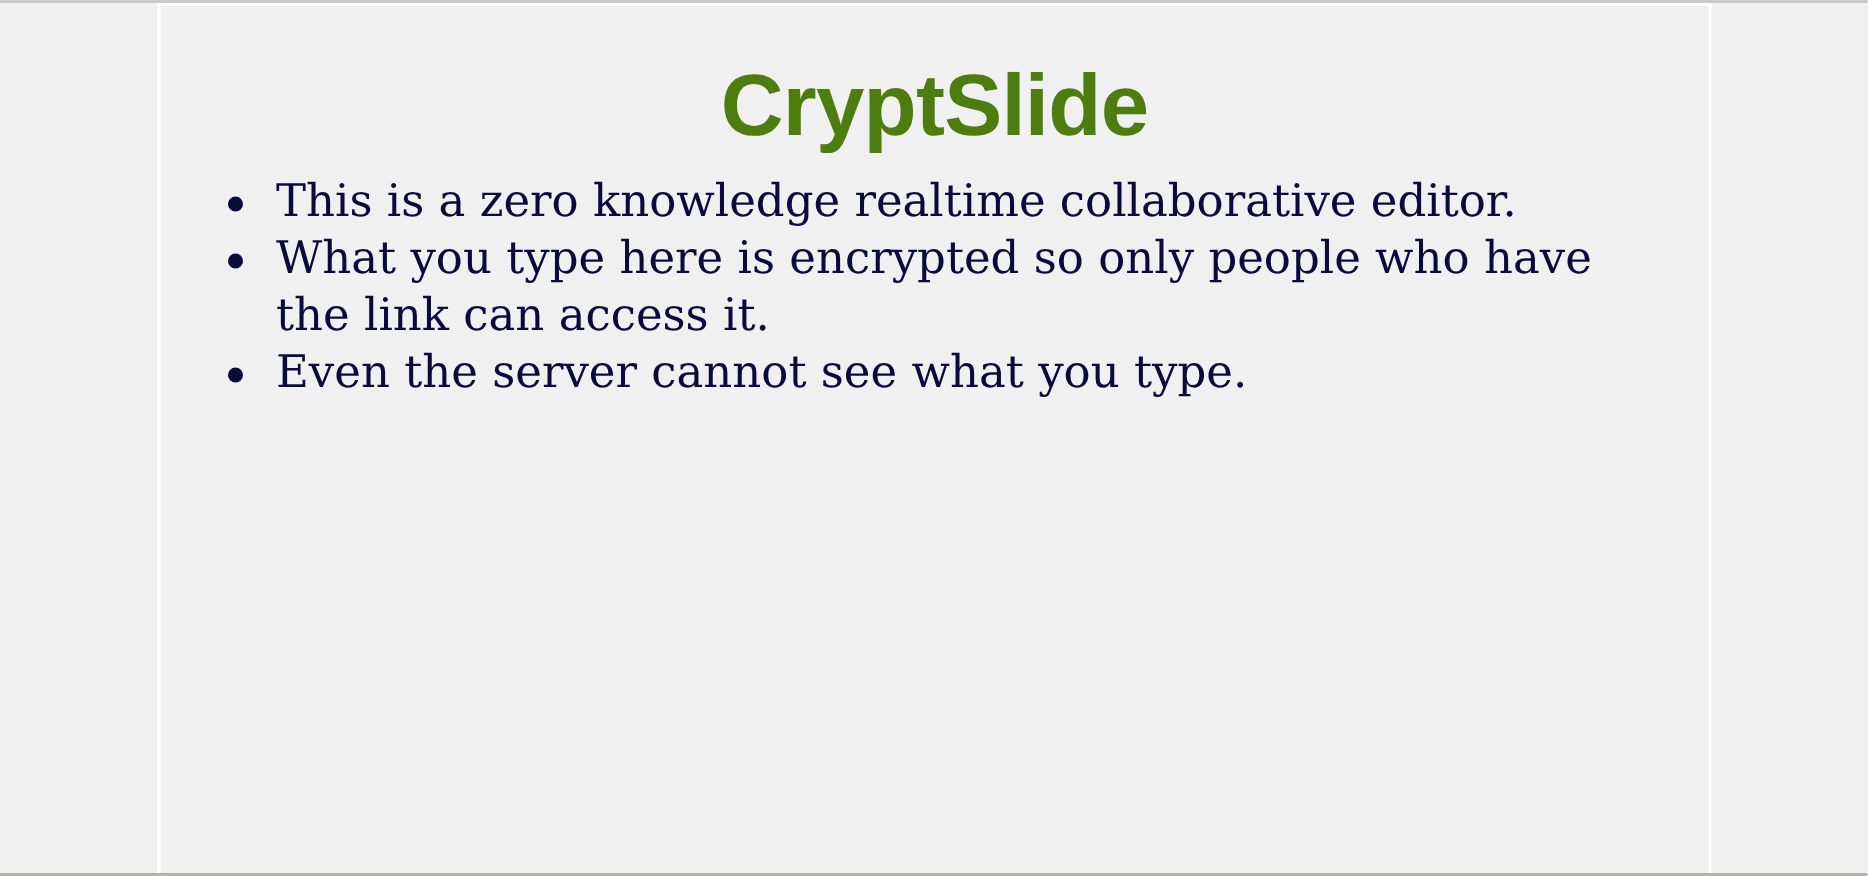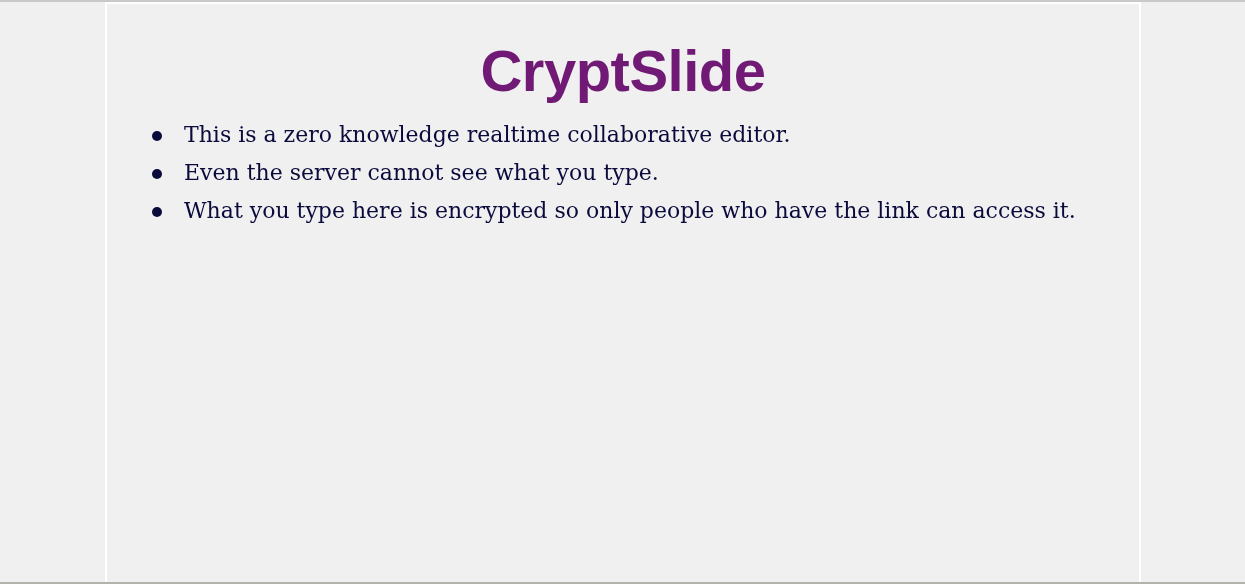--- a/index.html
+++ b/index.html
@@ -60,40 +60,40 @@
     position: absolute;
     left: 0;
     top: 36px;
     width: 1032px;
     text-align: center;
     font-family: "Liberation Sans", sans-serif;
     font-weight: bold;
     font-size: 58px;
     line-height: 62px;
     letter-spacing: -0.5px;
-    color: #701a75;
+    color: #4d7c0f;
     white-space: nowrap;
   }
 
   .slide-bullets {
     position: absolute;
     left: 36px;
     top: 112px;
     width: 960px;
     margin: 0;
     padding: 0;
     list-style: none;
   }
 
   .bullet-item {
     position: relative;
     padding-left: 41px;
     margin: 0 0 0 0;
     font-family: "DejaVu Serif", serif;
-    font-size: 22px;
+    font-size: 30px;
     line-height: 38px;
     color: #0a0a3c;
   }
 
   .bullet-marker {
     position: absolute;
     left: 9px;
     top: 15px;
     width: 10px;
     height: 10px;
@@ -118,26 +118,26 @@
 
     <ul class="slide-bullets">
 
       <li class="bullet-item">
         <span class="bullet-marker"></span>
         <span class="bullet-text">This is a zero knowledge realtime collaborative editor.</span>
       </li>
 
       <li class="bullet-item">
         <span class="bullet-marker"></span>
-        <span class="bullet-text">Even the server cannot see what you type.</span>
+        <span class="bullet-text">What you type here is encrypted so only people who have the link can access it.</span>
       </li>
 
       <li class="bullet-item">
         <span class="bullet-marker"></span>
-        <span class="bullet-text">What you type here is encrypted so only people who have the link can access it.</span>
+        <span class="bullet-text">Even the server cannot see what you type.</span>
       </li>
 
 
     </ul>
   </div>
 
   <div class="edge-rule-bottom"></div>
 
 </div>
 

